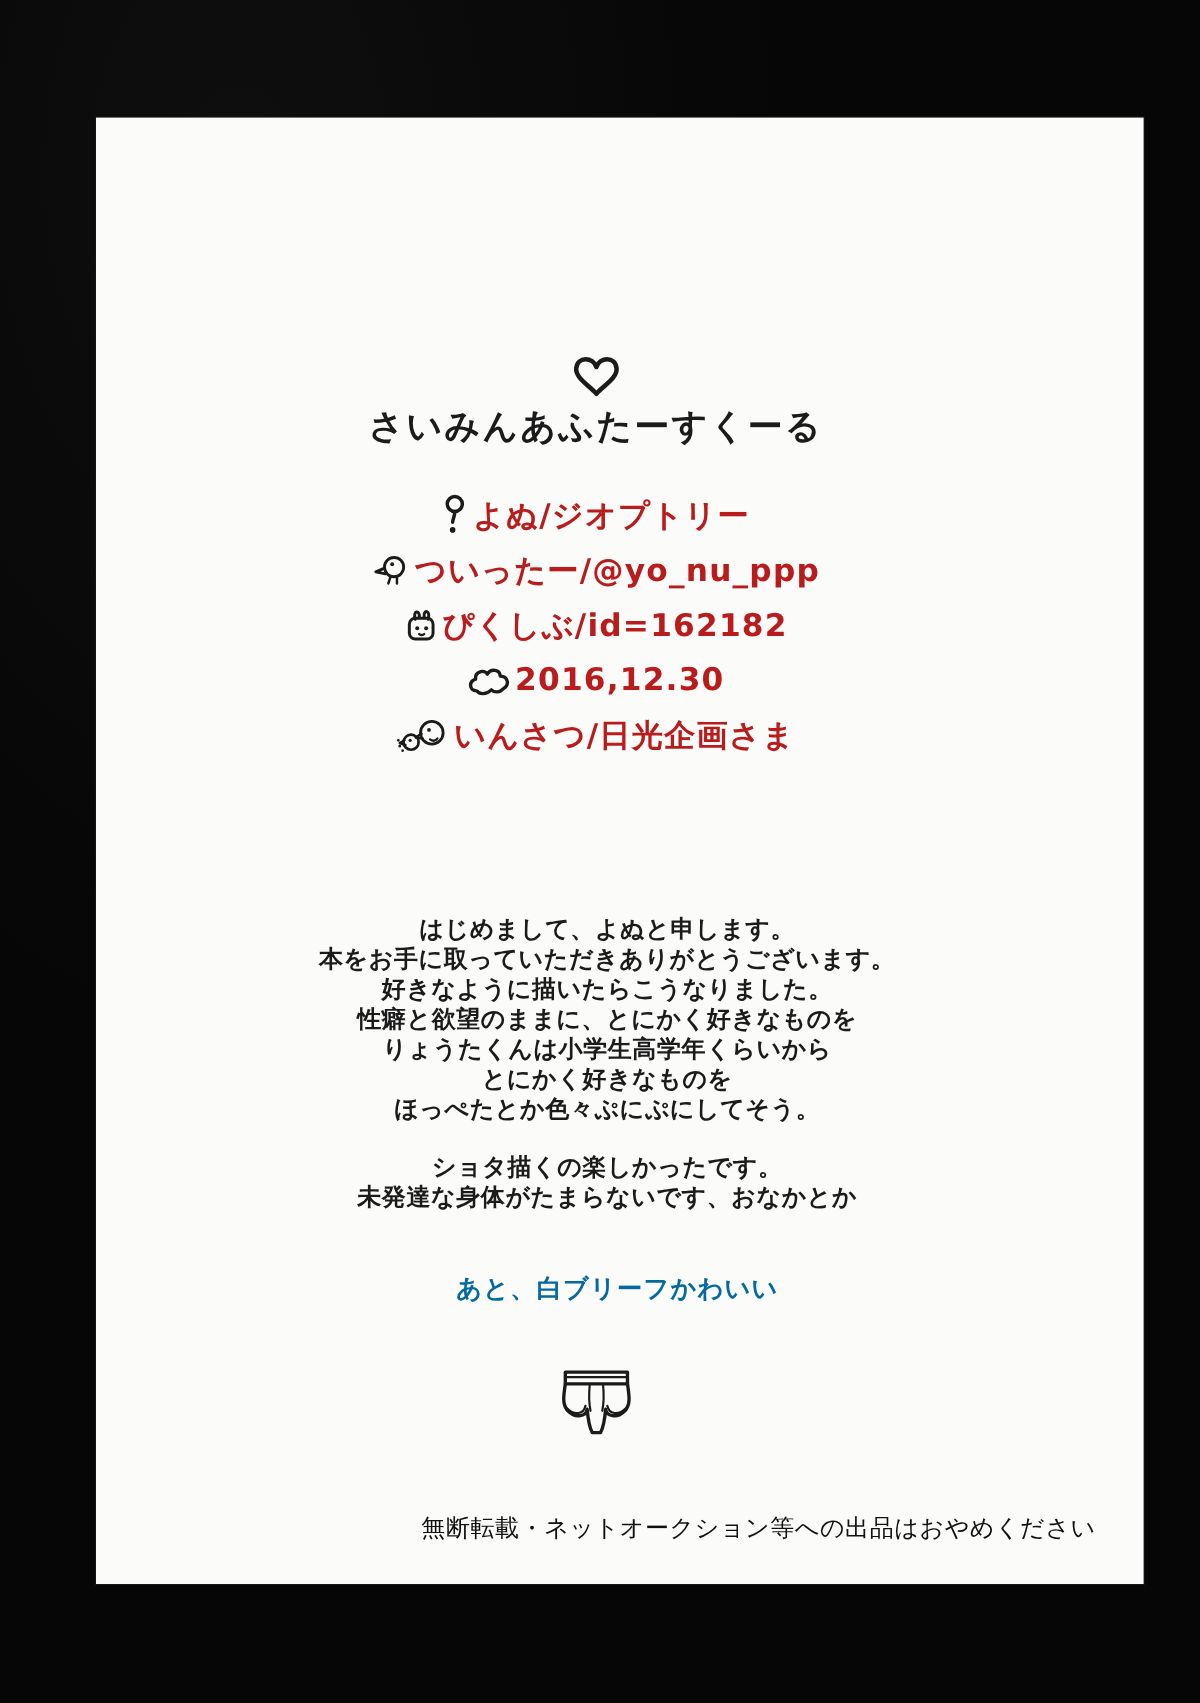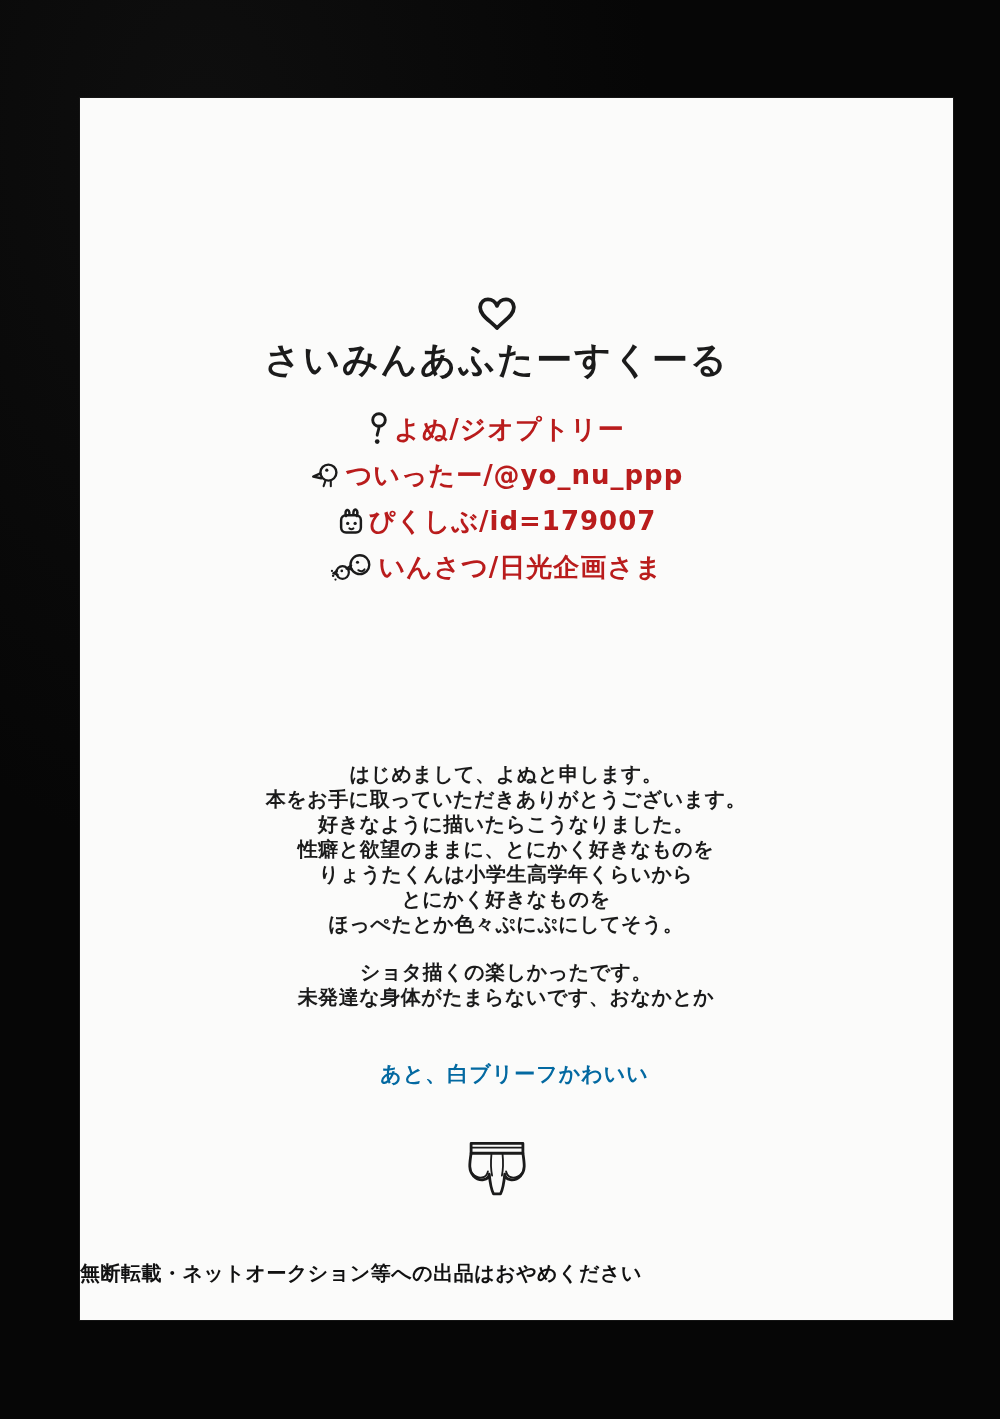--- a/index.html
+++ b/index.html
@@ -18,21 +18,21 @@
     background:#fbfbfa;
     box-shadow:0 0 0 1px #151515;
   }
   .page-inner { position:absolute; top:0; left:0; right:40px; bottom:0; }
 
   .heart { position:absolute; left:0; right:0; top:196px; text-align:center; }
   .heart svg { width:42px; height:38px; }
 
   .title {
     position:absolute; left:0; right:0; top:238px;
-    text-align:center; font-size:36px; font-weight:bold; letter-spacing:2px;
+    text-align:center; font-size:29px; font-weight:bold; letter-spacing:2px;
     color:#1b1b1b;
   }
 
   .credits { position:absolute; left:0; right:0; top:308px; text-align:center; }
   .credit-line {
     height:46px; display:flex; align-items:center; justify-content:center;
     font-size:26px; font-weight:bold; color:#b91c1c; letter-spacing:1px;
   }
   .cicon { display:inline-flex; align-items:center; margin-right:4px; }
   .cicon svg { display:block; }
@@ -44,23 +44,23 @@
 
   .closing {
     position:absolute; left:0; right:0; top:962px; text-align:center;
     font-size:21px; font-weight:bold; color:#0369a1; letter-spacing:1px;margin-left:36px;
   }
 
   .briefs { position:absolute; left:0; right:0; top:1040px; text-align:center; }
   .briefs svg { width:70px; height:62px; }
 
   .footer {
-    position:absolute; left:0; right:0; top:1162px; text-align:left;
+    position:absolute; left:0; right:0; top:1162px; text-align:right;
     font-family:"Liberation Sans", sans-serif;
-    font-size:20px; font-weight:700; color:#111; letter-spacing:0.5px;
+    font-size:20px; font-weight:400; color:#111; letter-spacing:0.5px;
   }
 
   .stroke { fill:none; stroke:#1b1b1b; stroke-linecap:round; stroke-linejoin:round; }
 </style>
 </head>
 <body>
 
 <div class="scan-bg"></div>
 
 <div class="page">
@@ -103,23 +103,31 @@
         <span class="cicon">
           <svg width="28" height="30" viewBox="0 0 34 36">
             <rect class="stroke" stroke-width="3" x="5" y="11" width="24" height="21" rx="6"></rect>
             <path class="stroke" stroke-width="3" d="M11,12 C8,3 16,2 15,10"></path>
             <path class="stroke" stroke-width="3" d="M20,10 C19,1 27,3 24,12"></path>
             <circle cx="13" cy="21" r="2" fill="#1b1b1b"></circle>
             <circle cx="22" cy="21" r="2" fill="#1b1b1b"></circle>
             <path class="stroke" stroke-width="2.4" d="M15,27 C17,28.5 18,28.5 20,27"></path>
           </svg>
         </span>
-        <span>ぴくしぶ/id=179007</span>
+        <span>ぴくしぶ/id=162182</span>
       </div>
 
+      <div class="credit-line">
+        <span class="cicon">
+          <svg width="36" height="27" viewBox="0 0 44 32">
+            <path class="stroke" stroke-width="3.4" d="M10,26 C2,26 2,16 9,14 C8,6 18,4 21,9 C24,3 34,4 34,11 C42,11 44,20 37,24 C34,28 28,28 25,25 C20,30 13,30 10,26 Z"></path>
+          </svg>
+        </span>
+        <span>2016,12.30</span>
+      </div>
 
       <div class="credit-line">
         <span class="cicon">
           <svg width="44" height="30" viewBox="0 0 56 38">
             <circle cx="4" cy="30" r="1.6" fill="#1b1b1b"></circle>
             <circle cx="2.5" cy="24" r="1.4" fill="#1b1b1b"></circle>
             <circle cx="7" cy="35" r="1.4" fill="#1b1b1b"></circle>
             <circle class="stroke" stroke-width="2.8" cx="16" cy="26" r="8"></circle>
             <path class="stroke" stroke-width="2.6" d="M9,24 L4,27 L10,29"></path>
             <circle cx="15" cy="24" r="1.7" fill="#1b1b1b"></circle>

